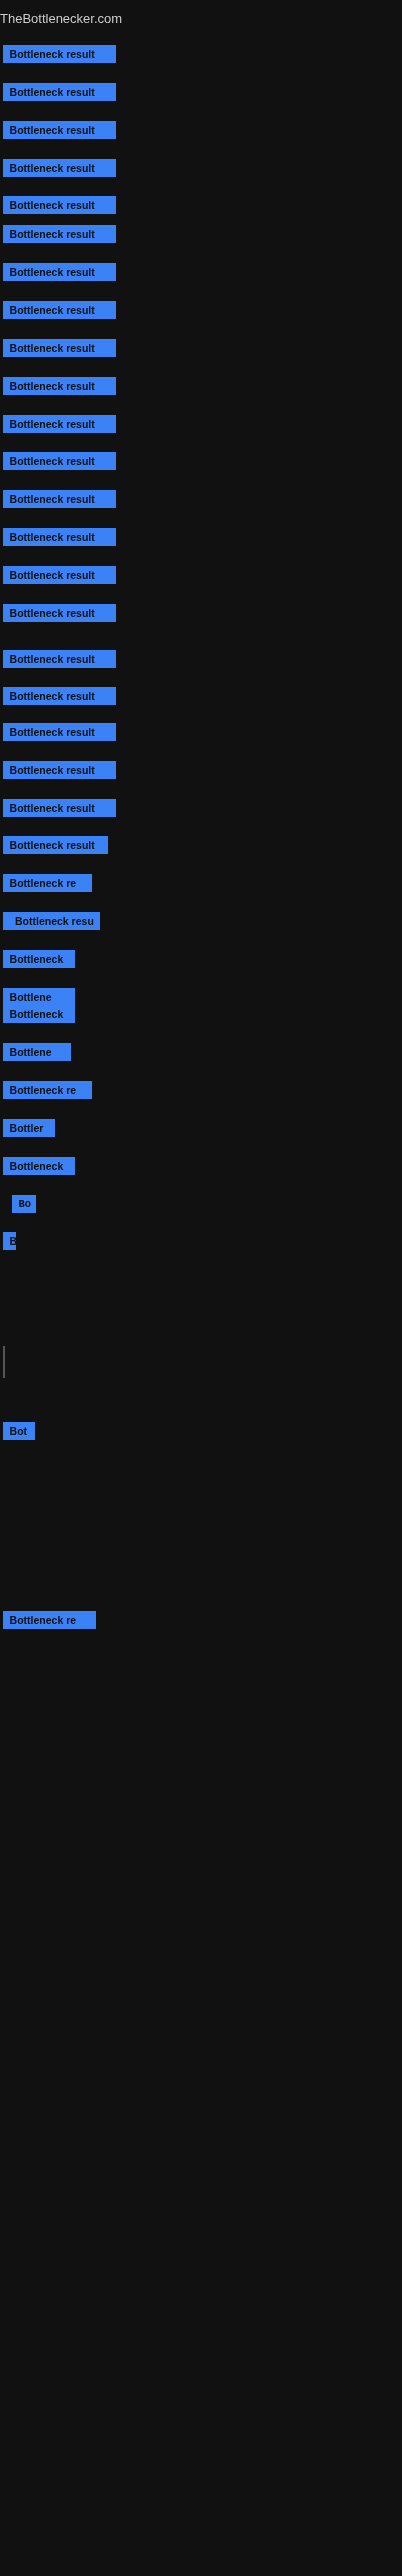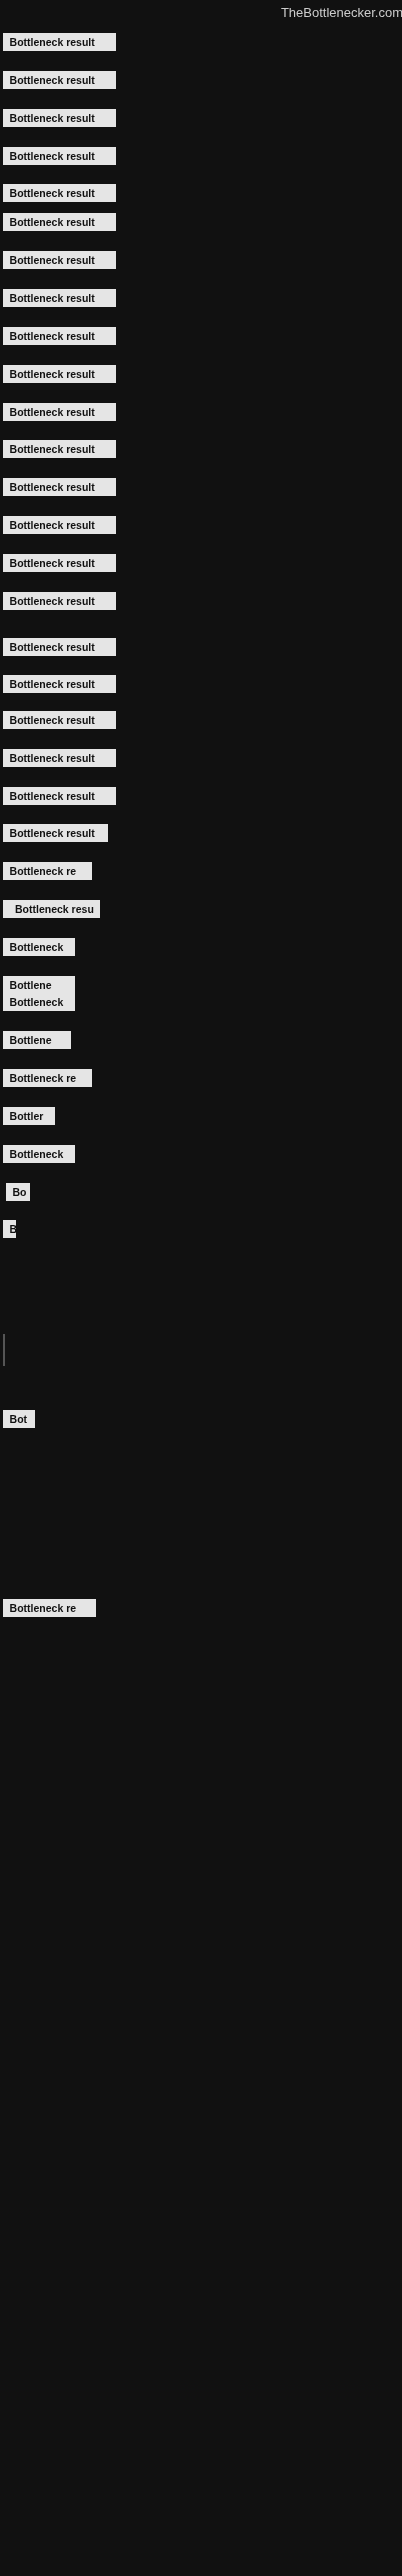--- a/index.html
+++ b/index.html
@@ -10,30 +10,30 @@
 
     body {
       background-color: #111111;
       width: 403px;
       min-height: 2576px;
       font-family: Arial, sans-serif;
       position: relative;
     }
 
     .site-title {
-      text-align: right;
+      text-align: left;
       color: #cccccc;
       font-size: 13px;
-      padding: 5px 0;
+      padding: 11px 0;
       font-weight: normal;
     }
 
     .bottleneck-bar {
       display: inline-block;
-      background-color: #e5e5e5;
+      background-color: #3b82f6;
       color: #111;
       font-size: 10.5px;
       font-weight: bold;
       padding: 3.2px 6.4px;
       white-space: nowrap;
       overflow: hidden;
     }
   </style>
 </head>
 <body>
@@ -65,19 +65,19 @@
     <div style="position: absolute; top: 799px; left: 3.2px;"><div class="bottleneck-bar" style="max-width: 113px; width: 105px;">Bottleneck result</div></div>
     <div style="position: absolute; top: 837px; left: 3.2px;"><div class="bottleneck-bar" style="max-width: 97px; width: 89px;">Bottleneck re</div></div>
     <div style="position: absolute; top: 875px; left: 3.2px;"><div class="bottleneck-bar" style="max-width: 105px; width: 97px; text-align: right;">Bottleneck resu</div></div>
     <div style="position: absolute; top: 913px; left: 3.2px;"><div class="bottleneck-bar" style="max-width: 81px; width: 72px;">Bottleneck</div></div>
     <div style="position: absolute; top: 951px; left: 3.2px;"><div class="bottleneck-bar" style="max-width: 72px; width: 82px;">Bottlene</div></div>
     <div style="position: absolute; top: 968px; left: 3.2px;"><div class="bottleneck-bar" style="max-width: 81px; width: 72px;">Bottleneck</div></div>
     <div style="position: absolute; top: 1006px; left: 3.2px;"><div class="bottleneck-bar" style="max-width: 76px; width: 68px;">Bottlene</div></div>
     <div style="position: absolute; top: 1044px; left: 3.2px;"><div class="bottleneck-bar" style="max-width: 97px; width: 89px;">Bottleneck re</div></div>
     <div style="position: absolute; top: 1082px; left: 3.2px;"><div class="bottleneck-bar" style="max-width: 60px; width: 52px;">Bottler</div></div>
     <div style="position: absolute; top: 1120px; left: 3.2px;"><div class="bottleneck-bar" style="max-width: 81px; width: 72px;">Bottleneck</div></div>
-    <div style="position: absolute; top: 1158px; left: 6px;"><div class="bottleneck-bar" style="max-width: 32px; width: 24px;">Bo</div></div>
+    <div style="position: absolute; top: 1158px; left: 12px; font-family: Liberation Mono, monospace;"><div class="bottleneck-bar" style="max-width: 32px; width: 24px;">Bo</div></div>
     <div style="position: absolute; top: 1195px; left: 3.2px;"><div class="bottleneck-bar" style="max-width: 19.3px; width: 11.3px;">B</div></div>
     <div style="position: absolute; top: 1309px; left: 3.2px; width: 1.6px; height: 32px; background-color: rgb(85, 85, 85);"></div>
     <div style="position: absolute; top: 1385px; left: 3.2px;"><div class="bottleneck-bar" style="max-width: 40px; width: 32px;">Bot</div></div>
     <div style="position: absolute; top: 1574px; left: 3.2px;"><div class="bottleneck-bar" style="max-width: 101px; width: 93px;">Bottleneck re</div></div>
   </div>
 
 
 </body></html>

